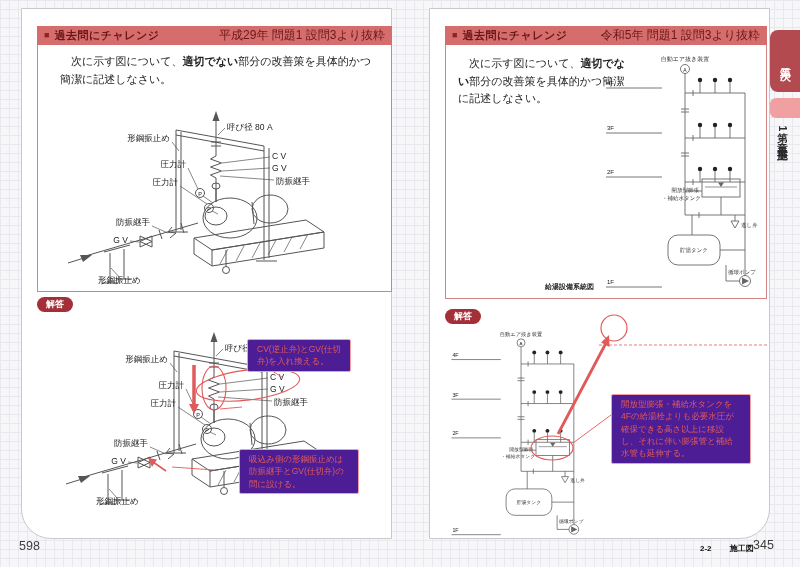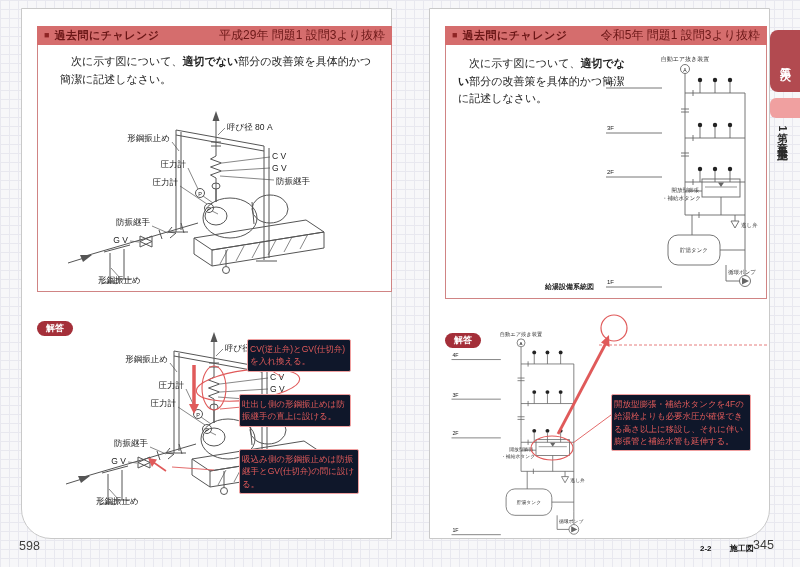--- a/index.html
+++ b/index.html
@@ -28,25 +28,25 @@
   .hdr .src{color:#6b1717;font-size:12px;margin-left:auto;}
   .qbox{
     position:absolute;left:15px;background:#fff;
     border:1.5px solid #d08484;border-top:none;box-sizing:border-box;
   }
   .qtext{position:absolute;font-size:11px;line-height:1.6;color:#222;text-indent:11px;}
   .qtext b{font-weight:bold;text-align:right;}
   .dtitle{position:absolute;font-size:9.5px;font-weight:bold;color:#111;}
   .badge{
     position:absolute;background:#a42f39;color:#fff;font-size:9px;font-weight:bold;
-    padding:2px 9px;border-radius:9px;line-height:1.2;margin-top:24px;
+    padding:2px 9px;border-radius:9px;line-height:1.2;
   }
   .callout{
-    position:absolute;background:#0f172a;border:1px solid #f0a0a0;border-radius:2px;
-    color:#e05a5a;font-size:8.5px;line-height:1.45;padding:3px 2px;box-sizing:border-box;
+    position:absolute;background:#4c1d95;border:1px solid #f0a0a0;border-radius:2px;
+    color:#e05a5a;font-size:8.5px;line-height:1.45;padding:3px 9px;box-sizing:border-box;
   }
   .tab1{
     position:absolute;left:770px;top:30px;width:30px;height:62px;background:#b24a50;
     border-radius:8px 0 0 8px;color:#fff;font-size:11px;font-weight:bold;
     writing-mode:vertical-rl;display:flex;align-items:center;justify-content:center;
     letter-spacing:2px;
   }
   .tab2{
     position:absolute;left:770px;top:98px;width:30px;height:20px;background:#f0a0a0;
     border-radius:6px 0 0 6px;
@@ -271,21 +271,20 @@
         <line x1="154" y1="50" x2="154" y2="90" stroke-width="3.5"></line>
         <polygon points="154,99 149,89 159,89" fill="#e05a5a" stroke="none"></polygon>
         <line x1="242" y1="62" x2="212" y2="44" stroke-width="0.9"></line>
         <line x1="180" y1="94" x2="202" y2="92" stroke-width="0.9"></line>
         <line x1="132" y1="152" x2="174" y2="155" stroke-width="0.9"></line>
         <line x1="126" y1="156" x2="113" y2="147" stroke-width="1.6"></line>
         <polygon points="108,143 117,144.5 112,152" fill="#e05a5a" stroke="none"></polygon>
       </g>
     </svg>
     <div class="callout" style="left:225px;top:330px;width:104px;">CV(逆止弁)とGV(仕切弁)を入れ換える。</div>
-    <div class="callout" style="left:217px;top:385px;width:112px;">吐出し側の形鋼振止めは防振継手の直上に設ける。</div>
     <div class="callout" style="left:189px;top:440px;width:120px;margin-left:28px;">吸込み側の形鋼振止めは防振継手とGV(仕切弁)の間に設ける。</div>
   </div>
 
   <div class="page page-right">
     <div class="hdr" style="width:322px;">
       <span class="bullet">■</span>
       <span class="ttl">過去問にチャレンジ</span>
       <span class="src">令和5年 問題1 設問3より抜粋</span>
     </div>
     <div class="qbox" style="top:36px;width:322px;height:254px;">

